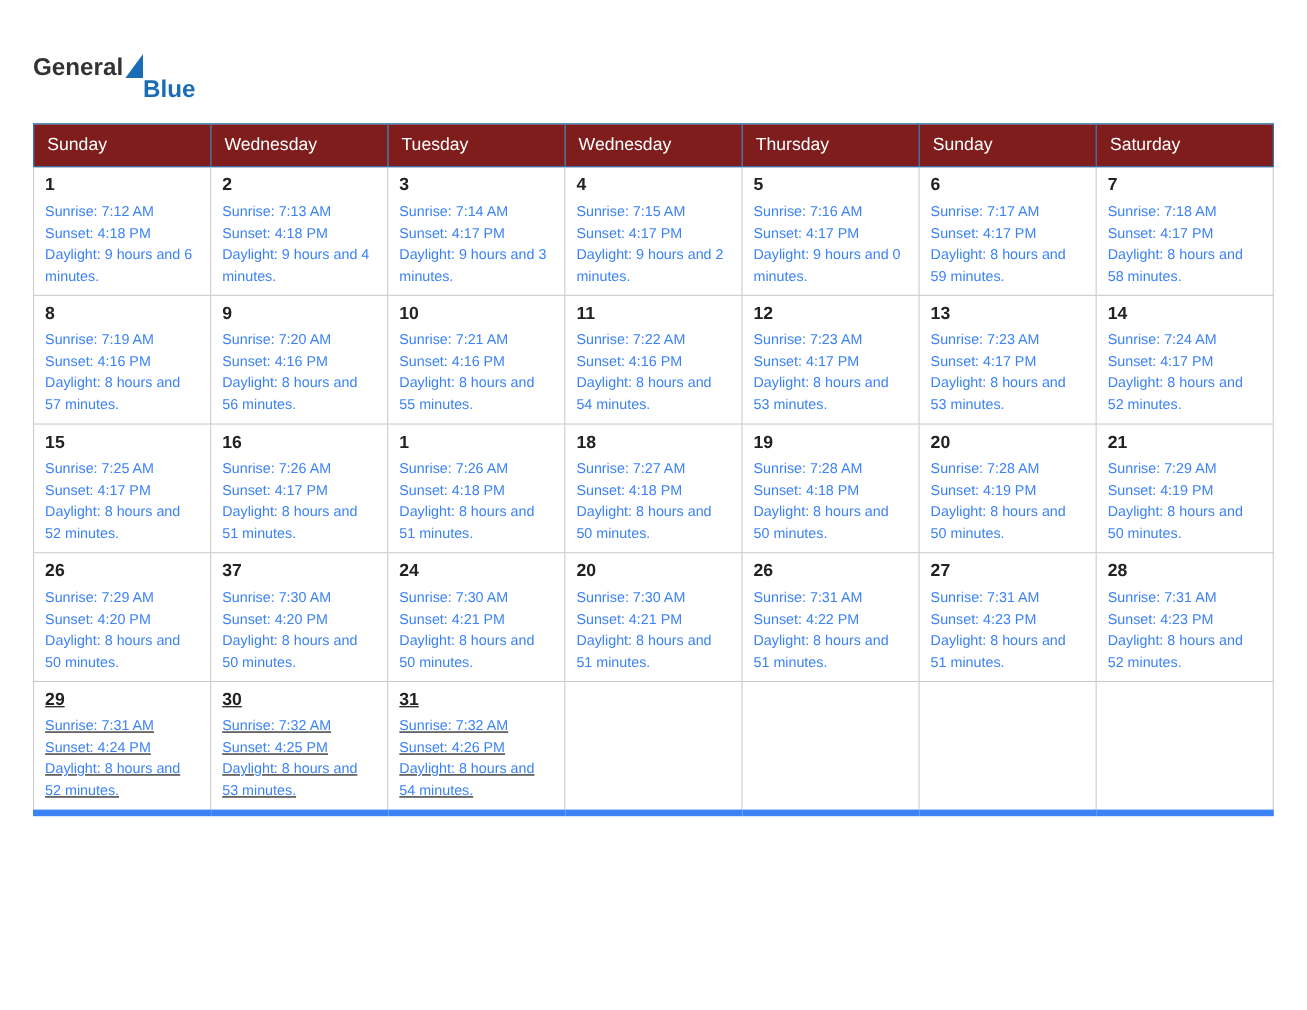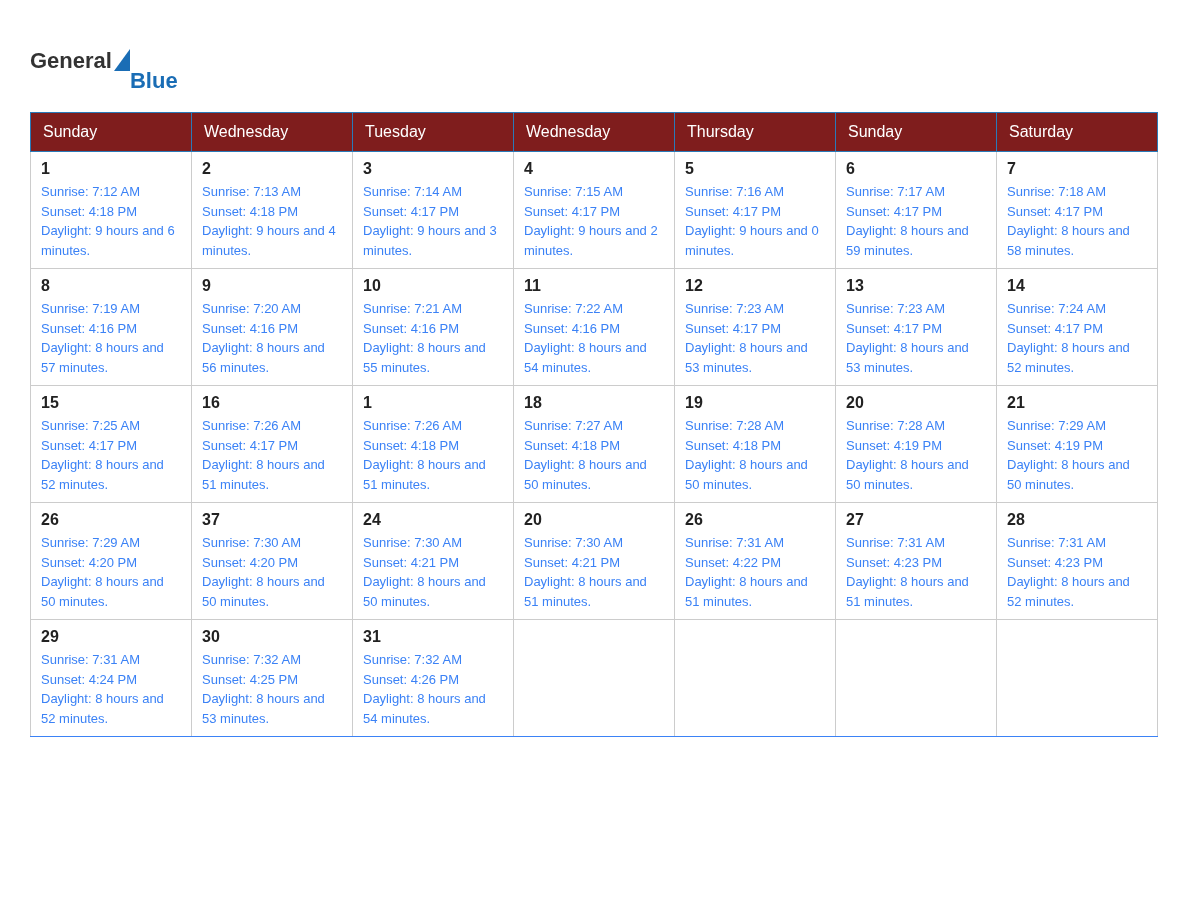--- a/index.html
+++ b/index.html
@@ -84,21 +84,22 @@
     }
     .day-info {
       font-size: 13px;
       color: #3b82f6;
       line-height: 1.5;
     }
     .empty-cell {
       background: #fff;
     }
     tr:last-child td {
-      border-bottom: 1px solid #3b82f6;
+      border-bottom: 6px solid #3b82f6;
+      text-decoration: underline;
     }
   </style>
 </head>
 <body>
 
 <div class="header-area">
   <div class="logo">
     <span class="logo-text-general">General</span>
     <span class="logo-icon"></span>
     <br>

